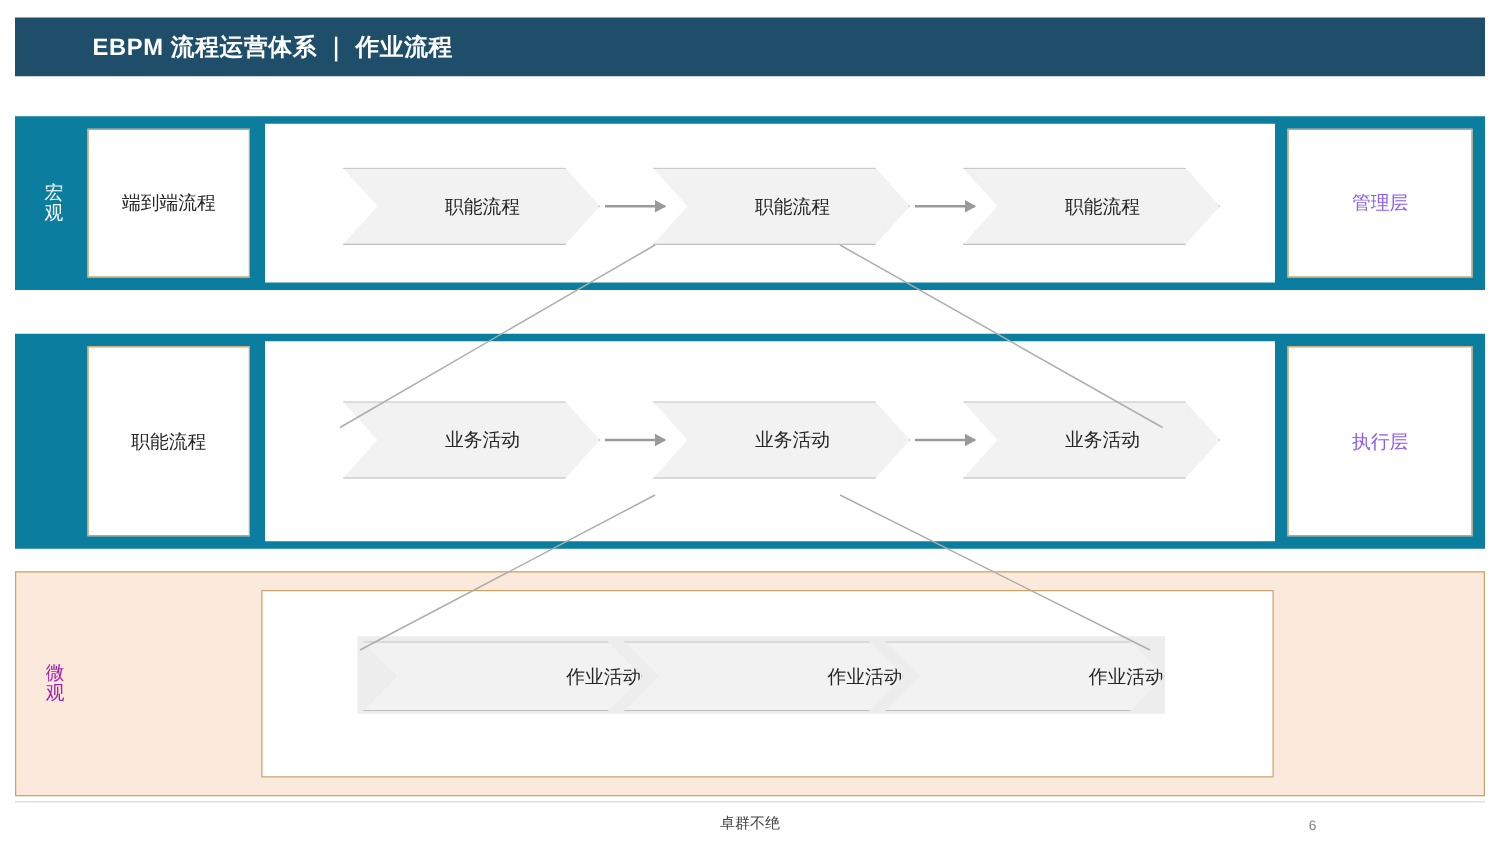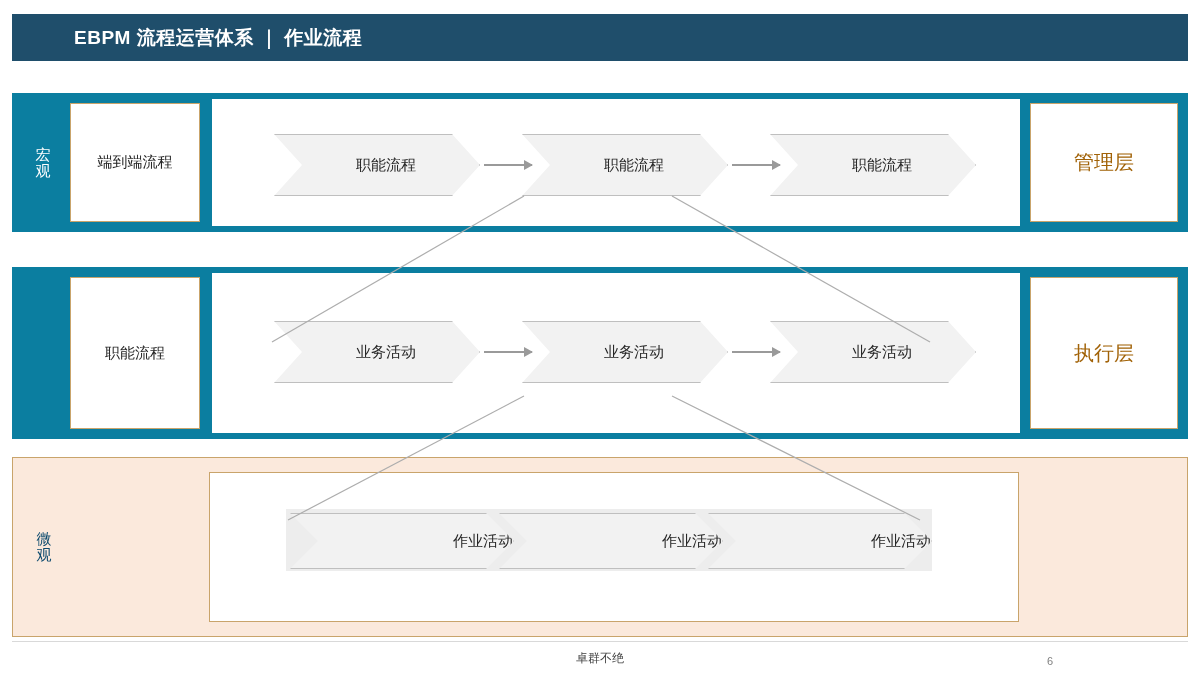--- a/index.html
+++ b/index.html
@@ -34,37 +34,37 @@
   
   .lvl-label{
     position:absolute; left:8px; top:0; height:100%;
     width:46px; display:flex; align-items:center; justify-content:center;
   }
   .lvl-label span{
     font-size:15px; line-height:1.05; text-align:center;
     writing-mode:horizontal-tb; width:18px; word-break:break-all;
   }
   .band.teal .lvl-label span{ color:#ffffff; }
-  .band.peach .lvl-label span{ color:#0c4a6e; }
+  .band.peach .lvl-label span{ color:#a21caf; }
 
   
   .namebox{
     position:absolute; top:10px; bottom:10px; left:58px; width:130px;
     background:#ffffff; border:1px solid #C9A46B;
     display:flex; align-items:center; justify-content:center;
   }
   .namebox span{ font-size:15px; color:#262626; white-space:nowrap; }
 
   
   .layerbox{
     position:absolute; top:10px; bottom:10px; right:10px; width:148px;
     background:#ffffff; border:1px solid #C9A46B;
     display:flex; align-items:center; justify-content:center;
   }
-  .layerbox span{ font-size:20px; color:#a16207; white-space:nowrap; }
+  .layerbox span{ font-size:15px; color:#8b5cf6; white-space:nowrap; }
 
   
   .canvas{
     position:absolute; top:6px; bottom:6px; left:200px; right:168px;
     background:#ffffff;
   }
   .band.peach .canvas{ top:14px; bottom:14px; left:196px; right:168px;
     border:1px solid #C9A46B; }
 
   

